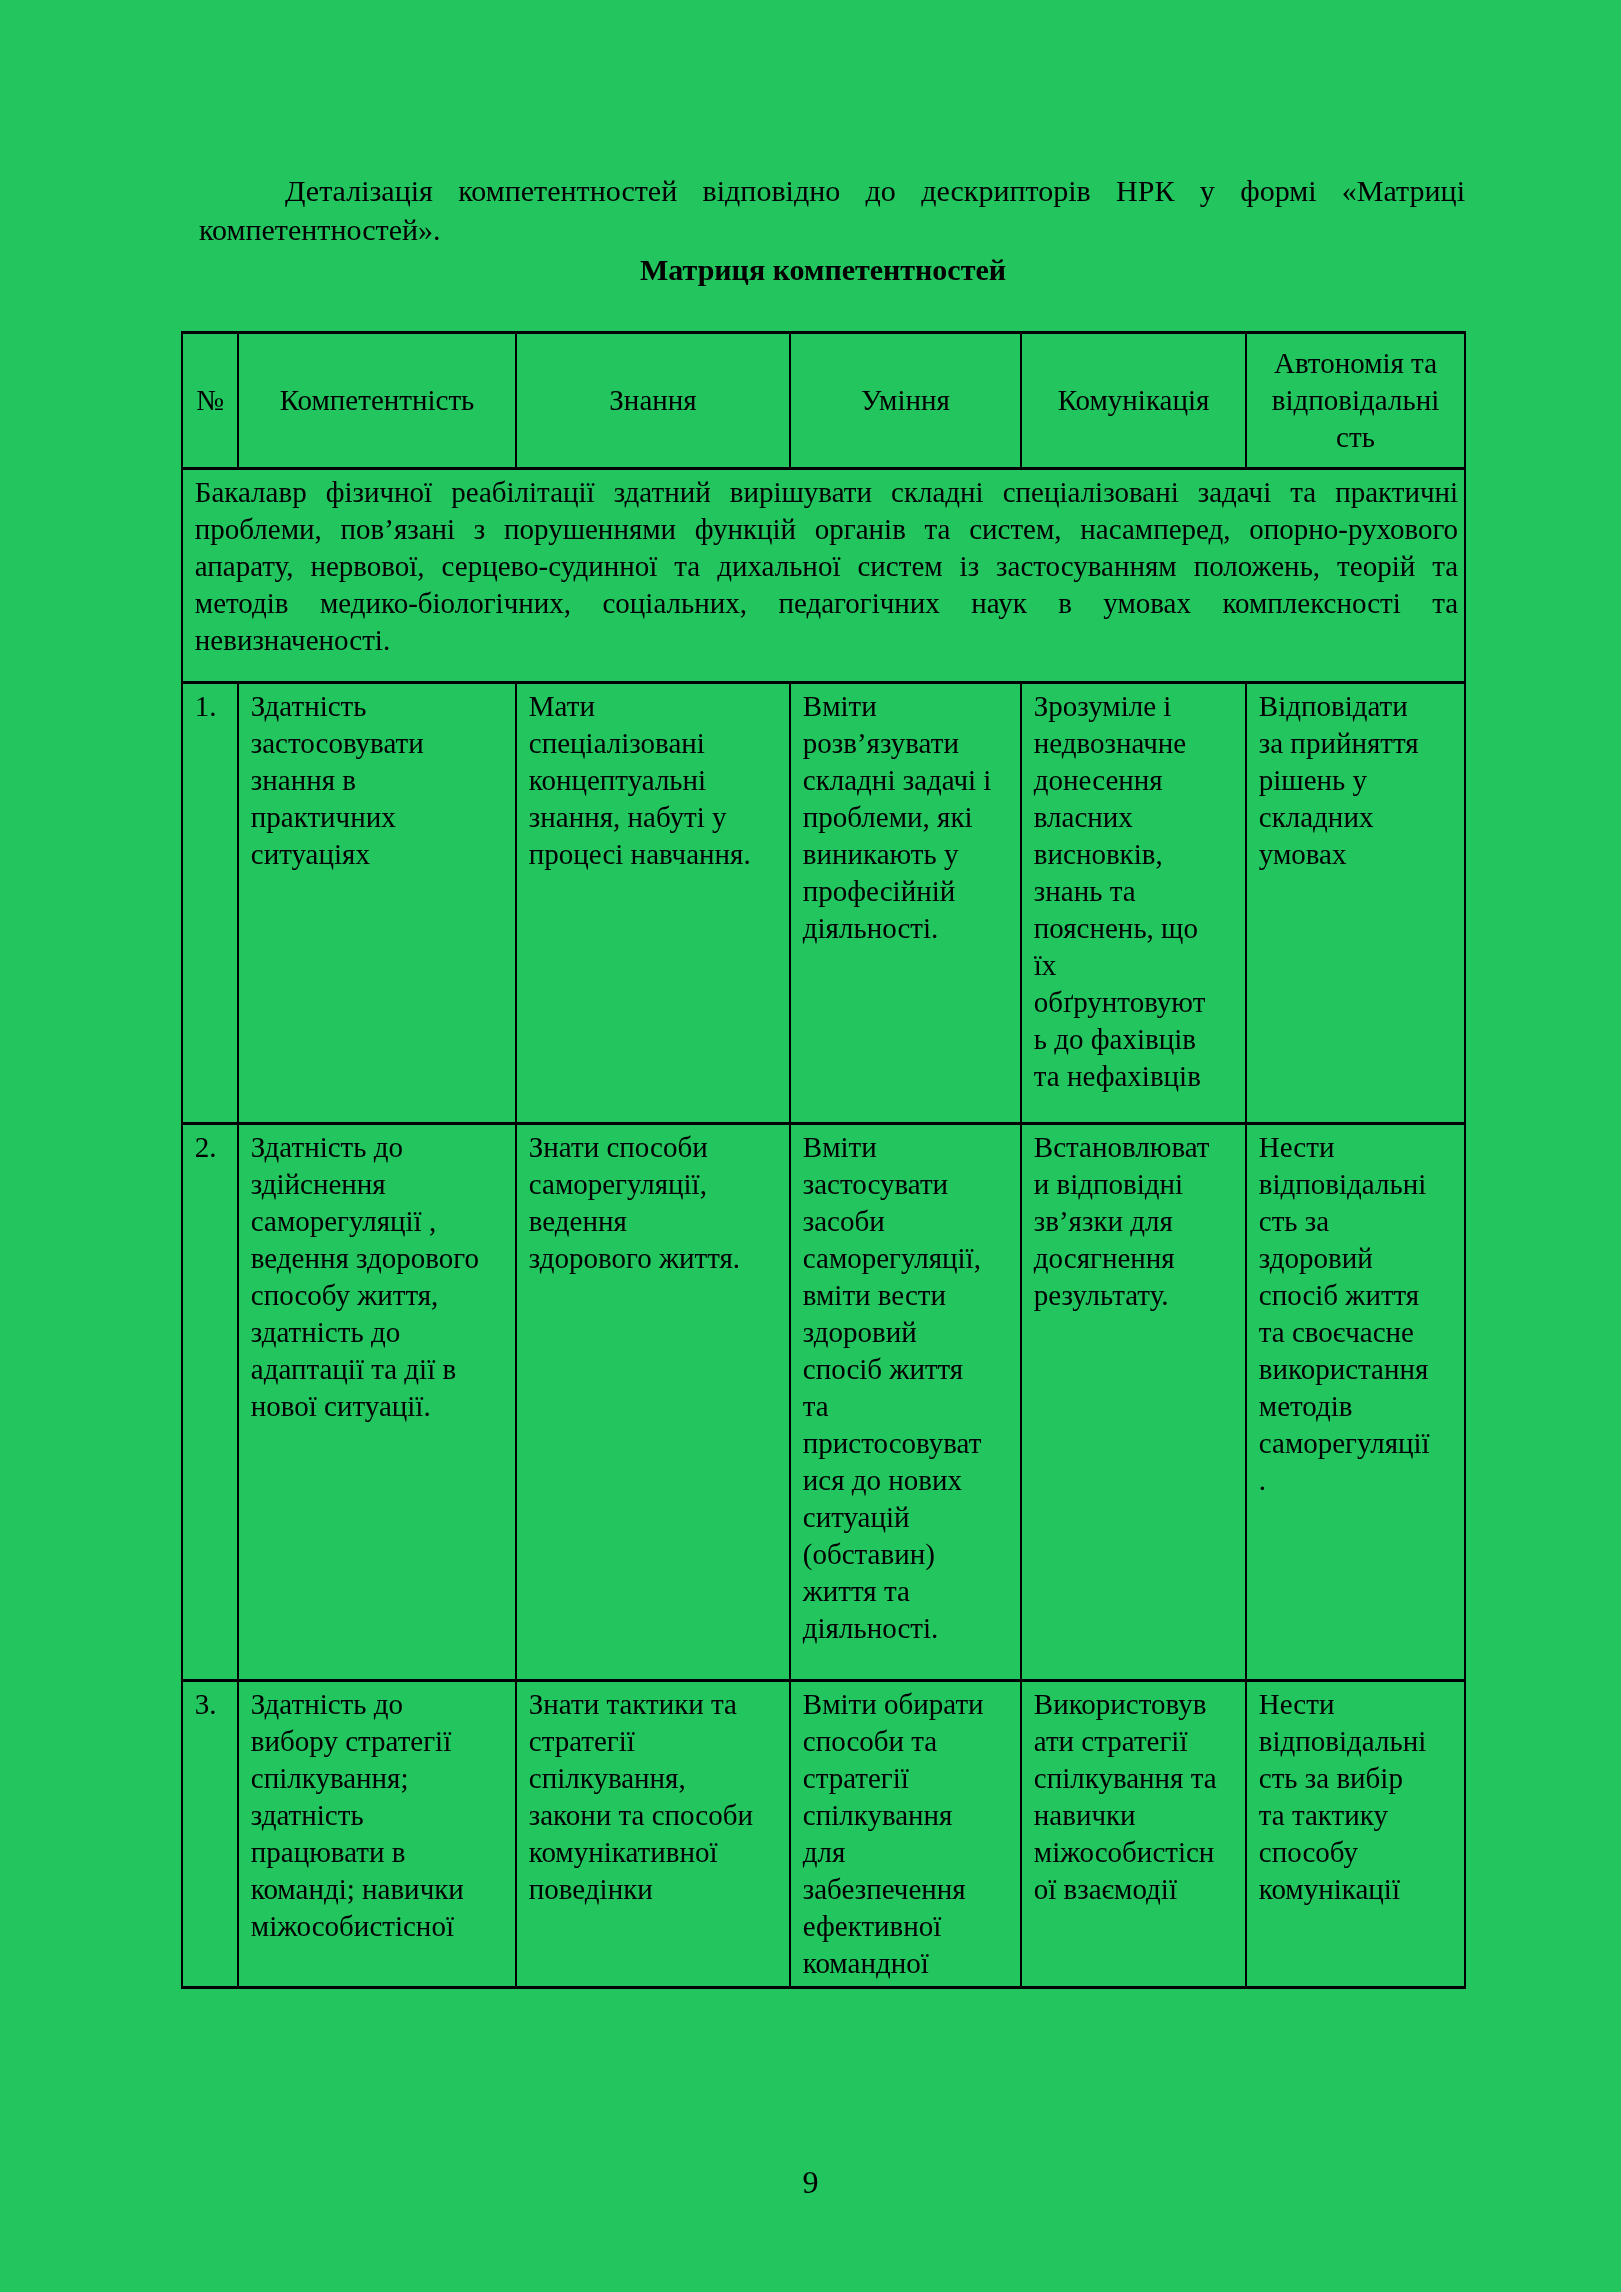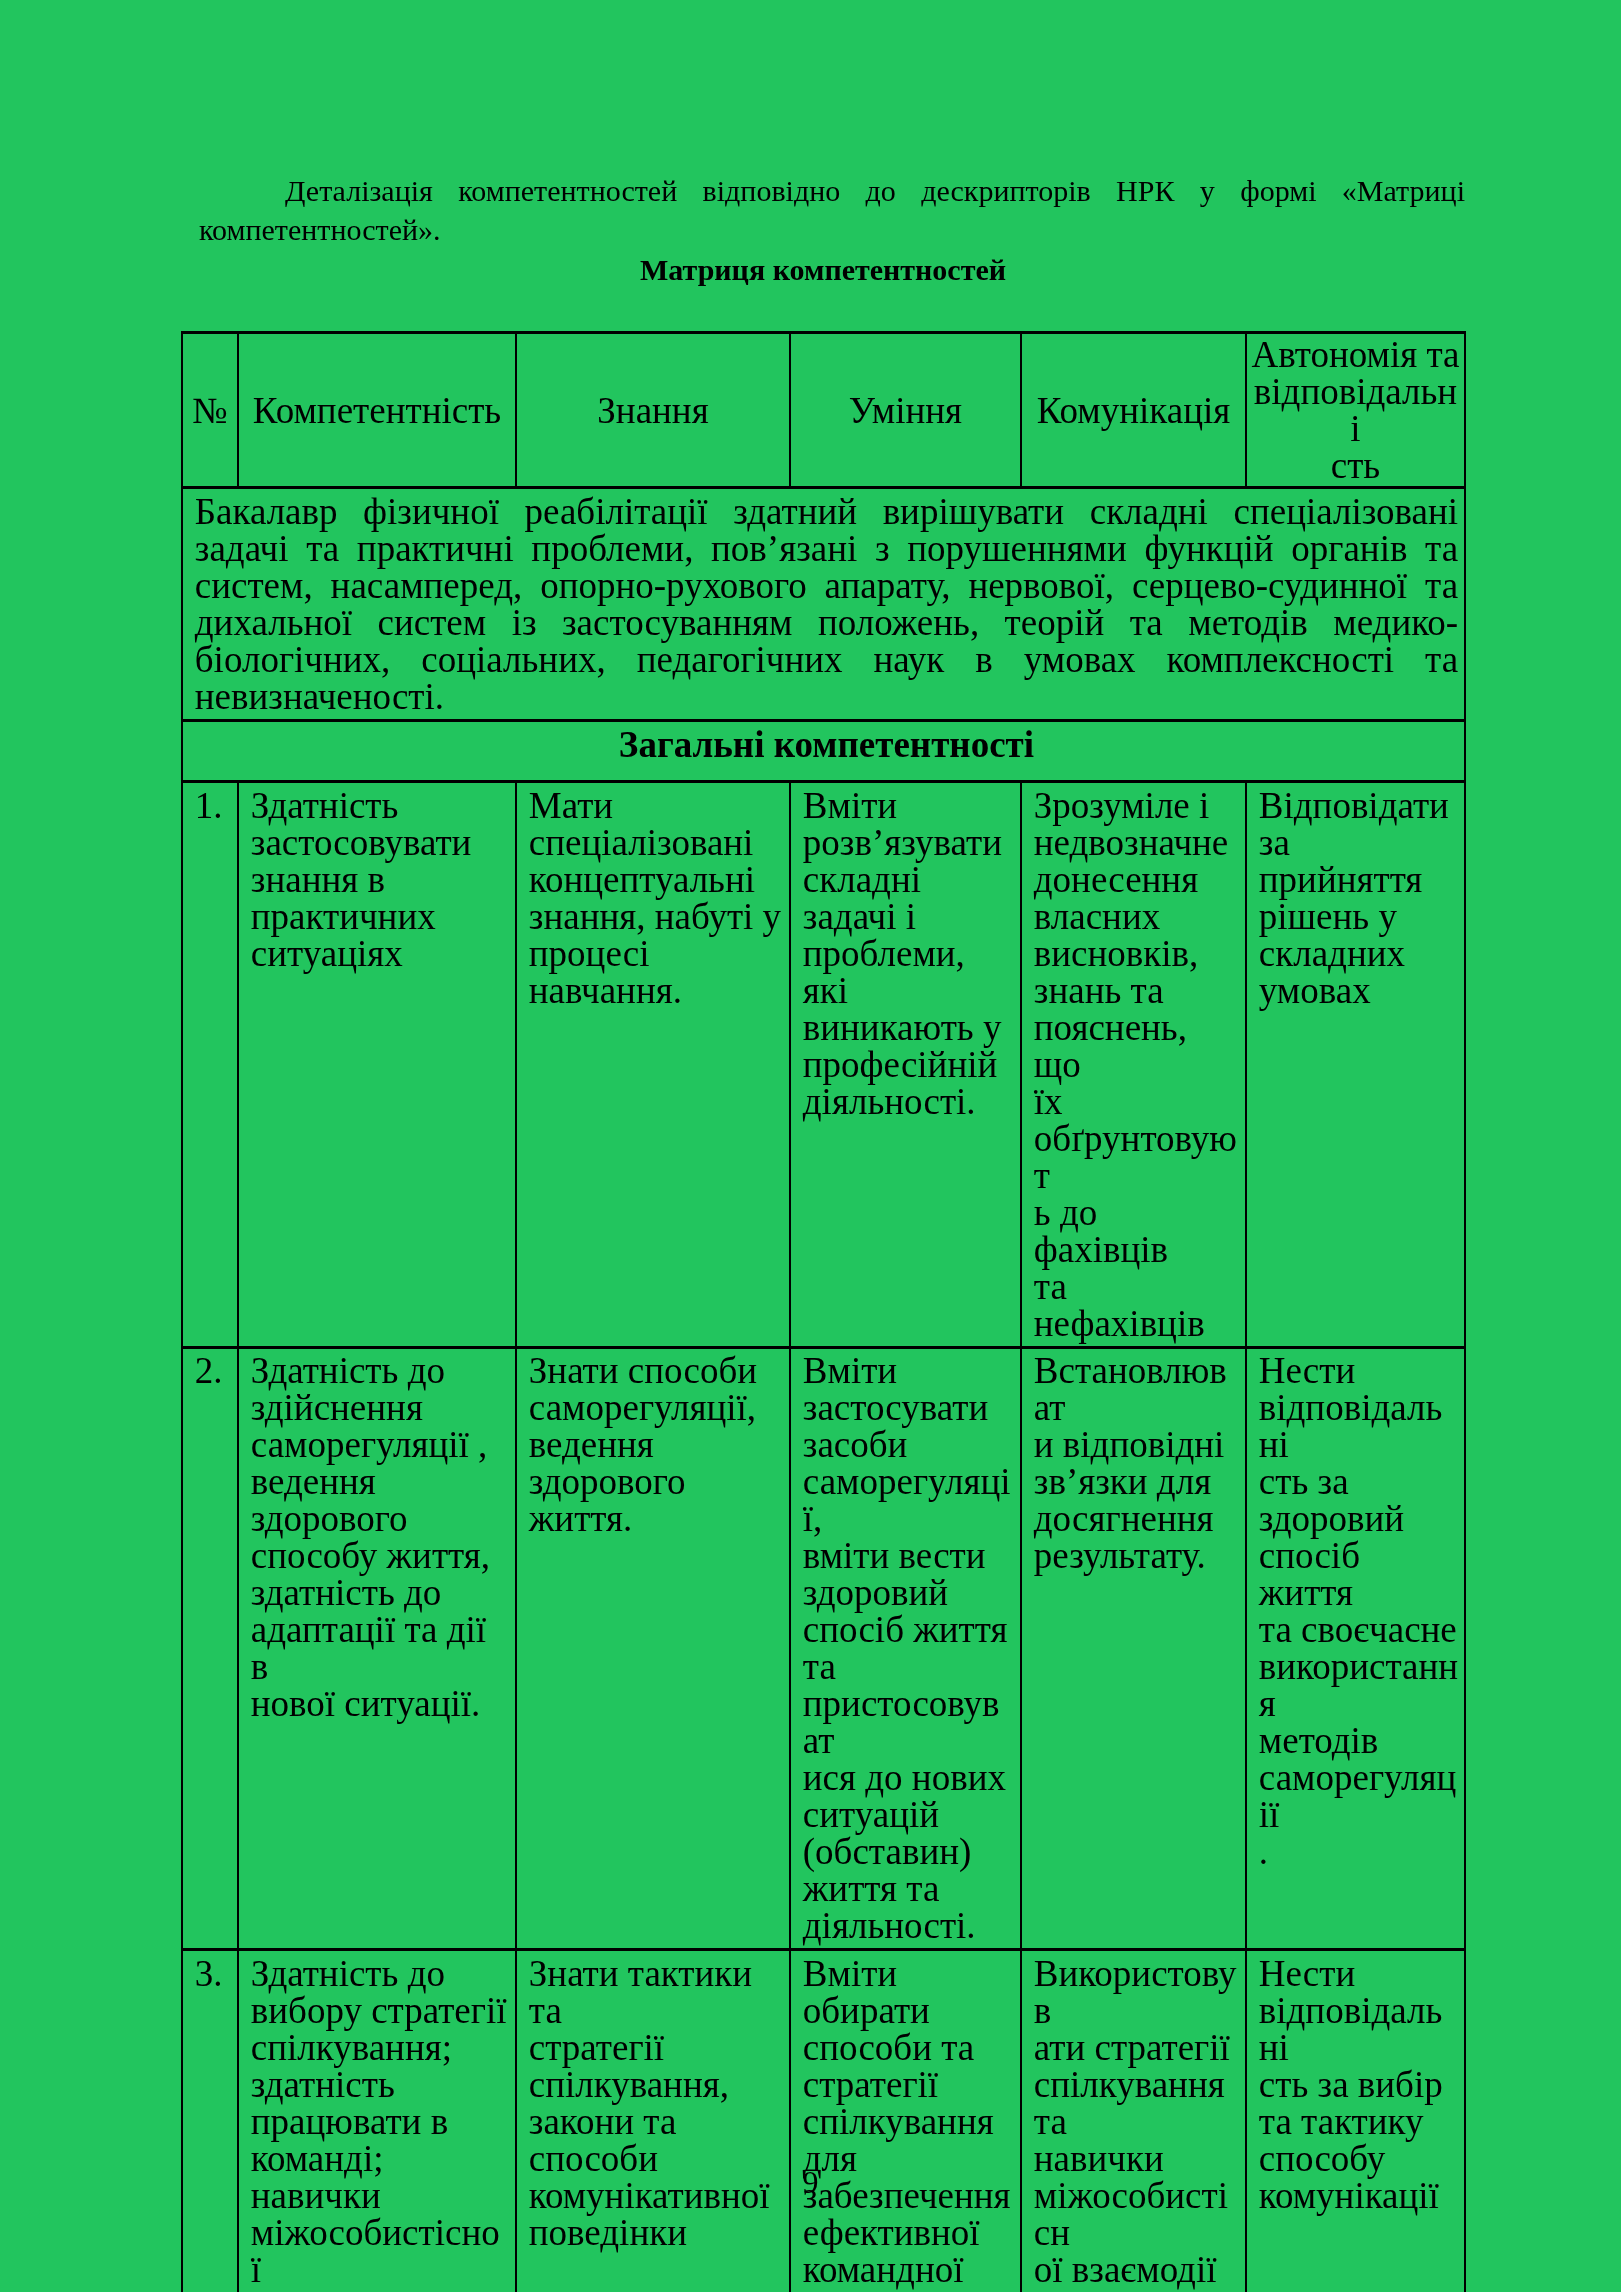--- a/index.html
+++ b/index.html
@@ -27,21 +27,21 @@
     position:absolute; top:331px; left:181px;
     width:1284px;
     border-collapse:collapse; table-layout:fixed;
     border:2.9px solid #000;
   }
   table.matrix td {
     border-left:2px solid #000;
     border-right:2px solid #000;
     border-top:3.9px solid #000;
     border-bottom:3.9px solid #000;
-    font-size:37px; line-height:37px;
+    font-size:29px; line-height:37px;
     vertical-align:top;
     padding:3.9px 5.9px 3.9px 11.8px;
     white-space:pre-line;
     overflow:hidden;
     overflow-wrap:break-word;
   }
   tr.header-row td {
     text-align:center;
     vertical-align:middle;
     padding:2px 3.9px;
@@ -99,23 +99,20 @@
         <td>Автономія та
 відповідальні
 сть</td>
       </tr>
 
 
       <tr style="height:214px">
         <td class="para-cell" colspan="6">Бакалавр фізичної реабілітації здатний вирішувати складні спеціалізовані задачі та практичні проблеми, пов’язані з порушеннями функцій органів та систем, насамперед, опорно-рухового апарату, нервової, серцево-судинної та дихальної систем із застосуванням положень, теорій та методів медико-біологічних, соціальних, педагогічних наук в умовах комплексності та невизначеності.</td>
       </tr>
 
-      <tr style="height:61px">
-        <td class="section-cell" colspan="6">Загальні компетентності</td>
-      </tr>
 
       <tr style="height:441px">
         <td class="num-cell">1.</td>
         <td>Здатність
 застосовувати
 знання в
 практичних
 ситуаціях</td>
         <td>Мати
 спеціалізовані

